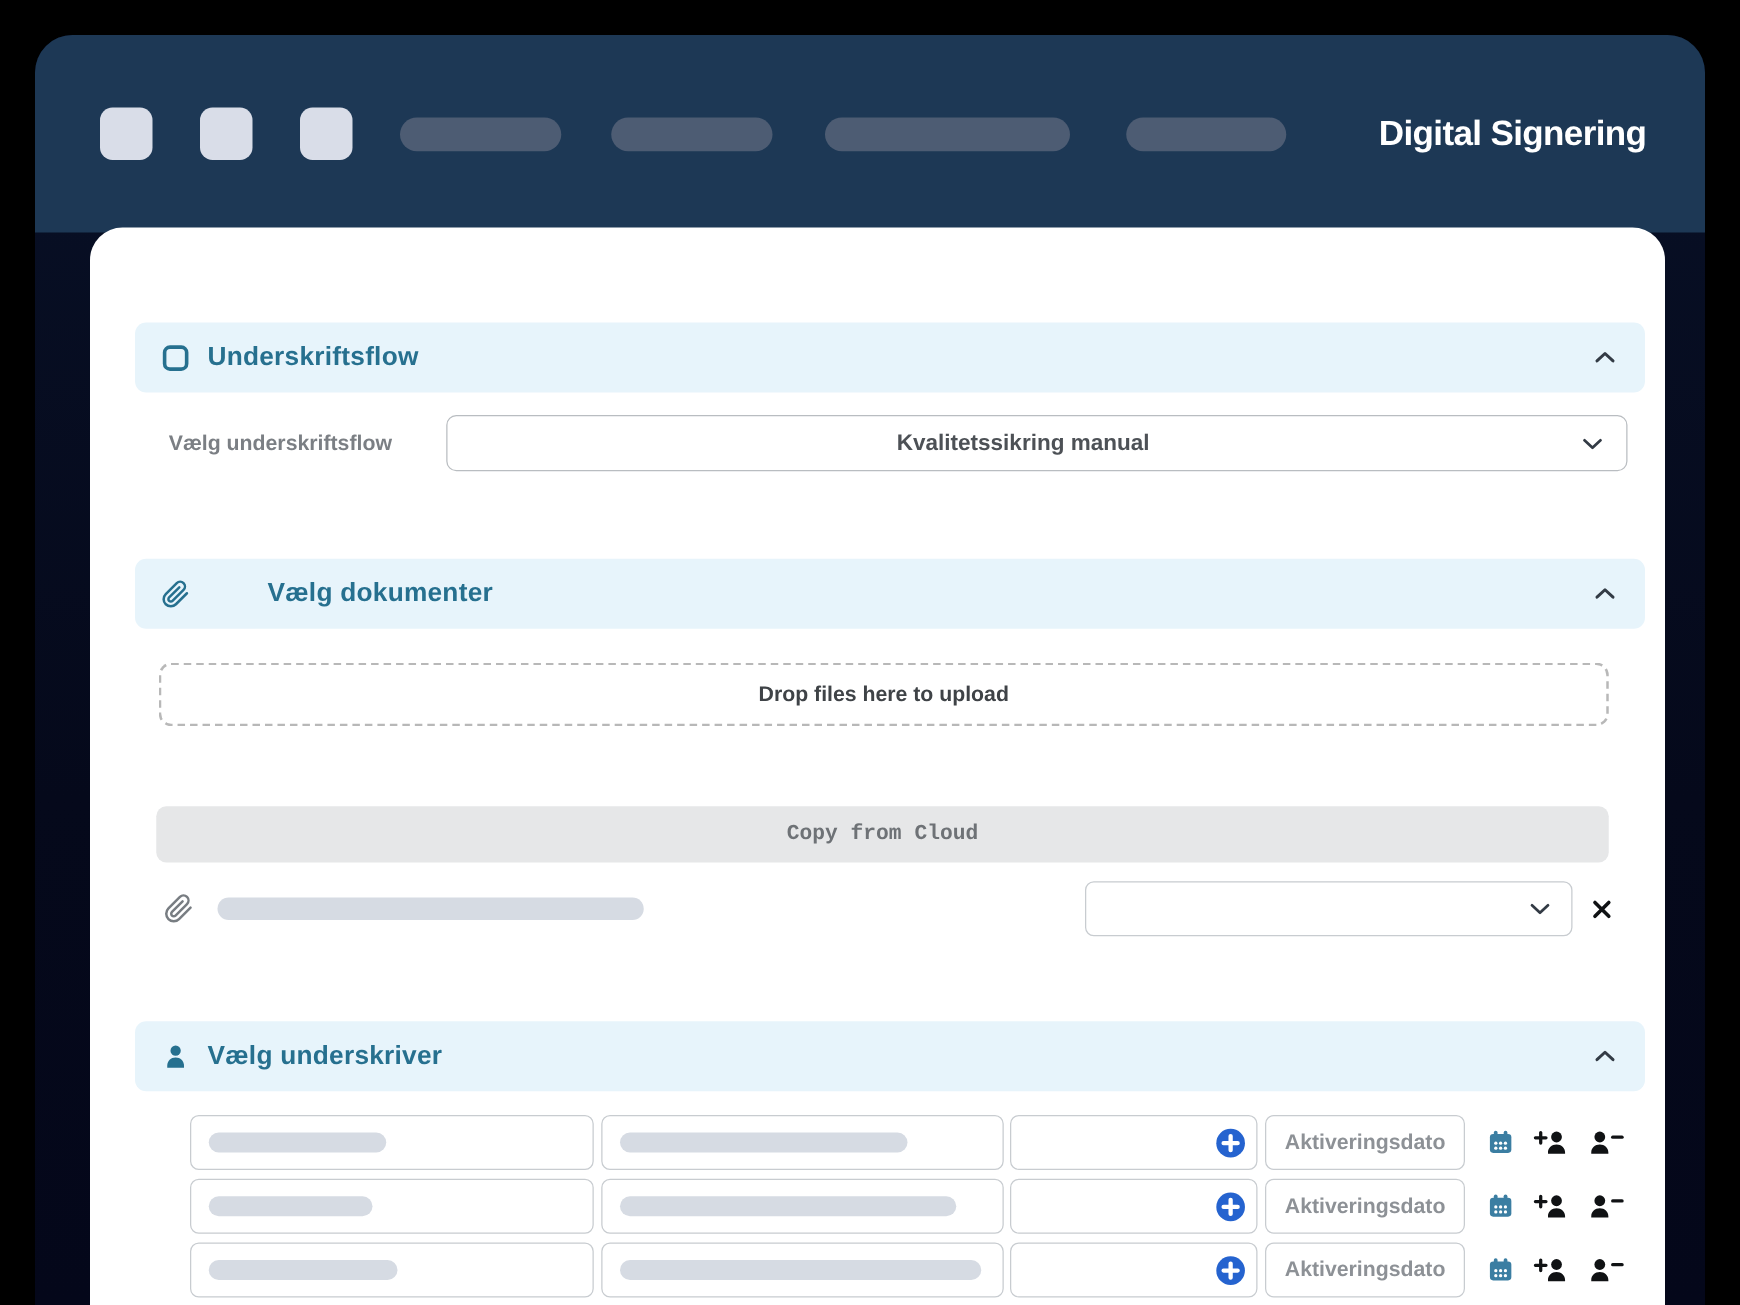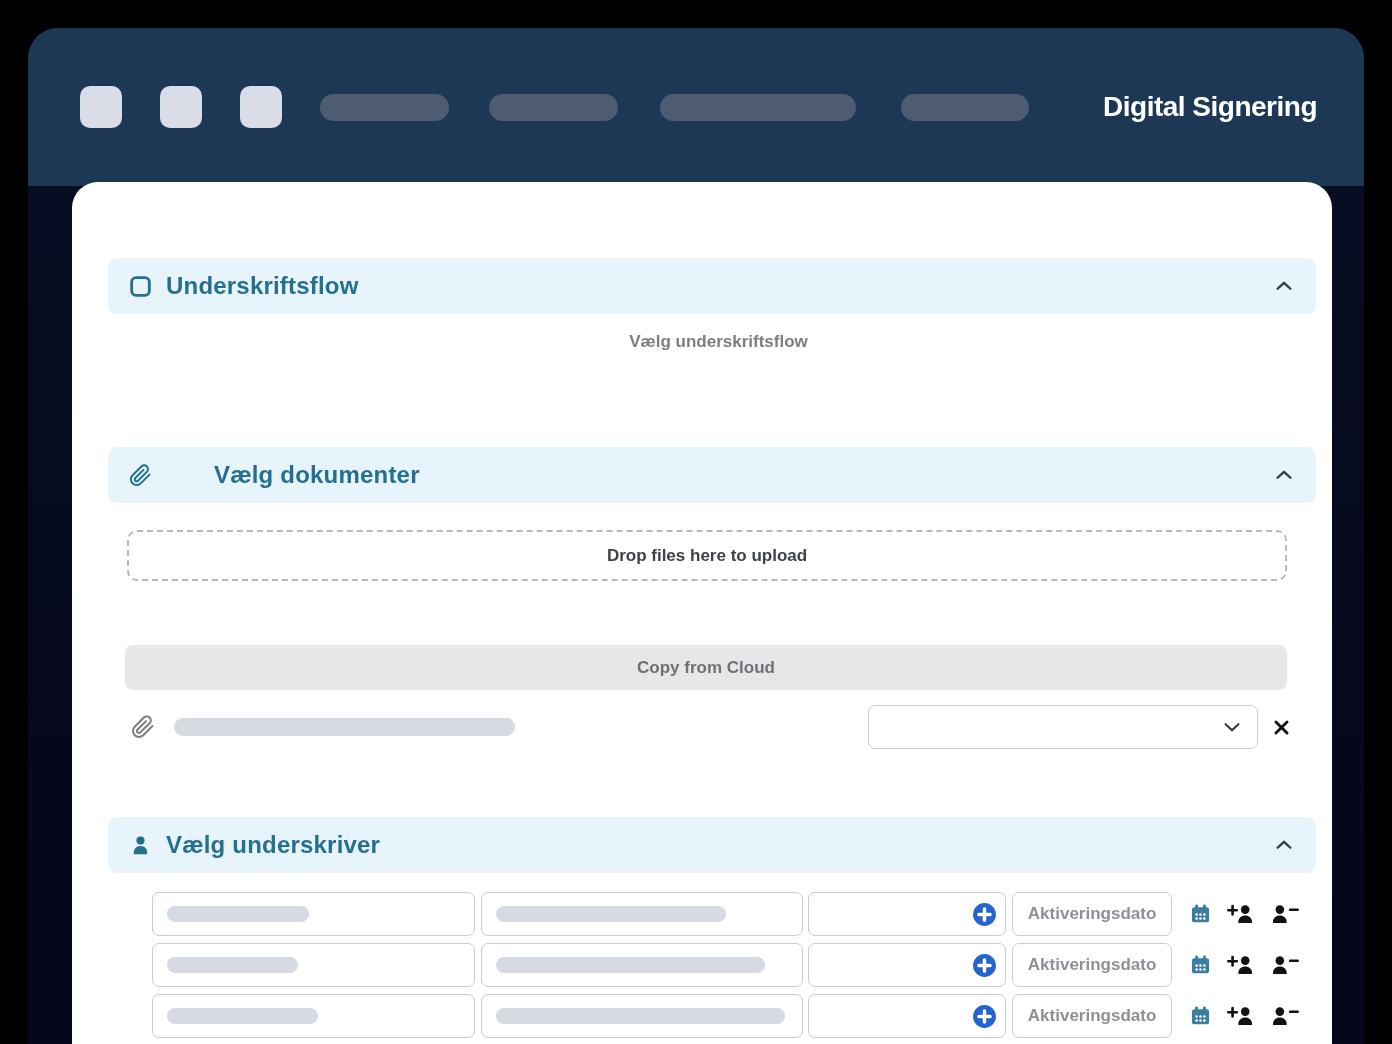--- a/index.html
+++ b/index.html
@@ -21,47 +21,47 @@
   .app-title { margin-left:auto; color:#fff; font-size:28px; font-weight:bold; letter-spacing:-0.5px; }
 
   
   .card { position:absolute; left:44px; top:154px; width:1260px; bottom:0;
           background:#fff; border-radius:26px 26px 0 0; }
 
   .sec-header { position:absolute; left:36px; width:1208px; height:56px;
                 background:#e7f4fb; border-radius:9px; display:flex; align-items:center;
                 padding:0 21px; }
   .sec-header .sec-icon { flex:none; display:flex; margin-right:14px; color:#26708f; }
-  .sec-title { color:#26708f; font-size:24px; font-weight:bold; letter-spacing:0.2px; }
+  .sec-title { color:#26708f; font-size:21px; font-weight:bold; letter-spacing:0.2px; }
   .collapse { margin-left:auto; display:flex; cursor:pointer; }
 
   .hdr-flow { top:76px; }
   .hdr-docs { top:265px;gap:48px; }
   .hdr-signers { top:635px; }
 
   
   .flow-row { position:absolute; top:150px; left:63px; width:1167px; height:45px;
-              display:flex; align-items:center;flex-direction:column; }
+              display:flex; align-items:center; }
   .flow-label { color:#7b7f84; font-size:17px; font-weight:bold; }
   .flow-select { margin-left:auto; width:945px; height:45px; background:#fff;
                  border:1.5px solid #b9bdc1; border-radius:8px; display:flex; align-items:center;
                  padding:0 16px; cursor:pointer; }
   .flow-select .sel-value { flex:1; text-align:center; color:#4d5156; font-size:18px; font-weight:bold; }
 
   
   .dropzone { position:absolute; top:348px; left:55px; width:1160px; height:51px;
               border:2px dashed #b8b8b8; border-radius:10px; display:flex;
               align-items:center; justify-content:center;
               color:#3f4347; font-size:17px; font-weight:bold; }
   .gray-btn { position:absolute; left:53px; width:1162px; background:#e6e7e8; border:none;
               border-radius:8px; display:flex; align-items:center; justify-content:center;
               color:#6e7276; font-size:17px; font-weight:bold; cursor:pointer;
               font-family:"Liberation Sans", sans-serif; }
   .btn-select-files { top:408px; height:46px; gap:9px; }
-  .btn-copy-cloud  { top:463px; height:45px; }
+  .btn-copy-cloud  { top:463px; height:45px;font-family:Liberation Mono, monospace; }
 
   .file-row { position:absolute; top:523px; left:59px; width:1160px; height:44px;
               display:flex; align-items:center; }
   .file-clip { color:#787d82; display:flex; flex:none; }
   .ph { display:inline-block; height:18px; border-radius:9px; background:#d6dbe3; }
   .file-ph { margin-left:19px; width:341px; }
   .file-select { margin-left:auto; width:390px; height:44px; border:1.5px solid #c8ccd0;
                  border-radius:7px; background:#fff; display:flex; align-items:center;
                  justify-content:flex-end; padding:0 14px; cursor:pointer; }
   .file-remove { margin-left:14px; display:flex; cursor:pointer; }
@@ -112,20 +112,28 @@
       <span class="sec-title">Underskriftsflow</span>
       <span class="collapse">
         <svg width="22" height="22" viewBox="0 0 24 24">
             <path d="M5 15l7-6.5L19 15" fill="none" stroke="#333b45" stroke-width="2.6" stroke-linecap="round" stroke-linejoin="round"></path>
           </svg>
       </span>
     </div>
 
     <div class="flow-row">
       <span class="flow-label">Vælg underskriftsflow</span>
+      <div class="flow-select">
+        <span class="sel-value">Kvalitetssikring manual</span>
+        <span style="display:flex">
+          <svg width="22" height="22" viewBox="0 0 24 24">
+              <path d="M5 9l7 6.5L19 9" fill="none" stroke="#333b45" stroke-width="2.4" stroke-linecap="round" stroke-linejoin="round"></path>
+            </svg>
+        </span>
+      </div>
     </div>
 
     <div class="sec-header hdr-docs">
       <span class="sec-icon">
         <svg width="23" height="23" viewBox="0 0 24 24">
             <path d="M21.44 11.05l-9.19 9.19a6 6 0 0 1-8.49-8.49l9.19-9.19a4 4 0 0 1 5.66 5.66l-9.2 9.19a2 2 0 0 1-2.83-2.83l8.49-8.48" fill="none" stroke="currentColor" stroke-width="2.1" stroke-linecap="round" stroke-linejoin="round"></path>
           </svg>
       </span>
       <span class="sec-title">Vælg dokumenter</span>
       <span class="collapse">

